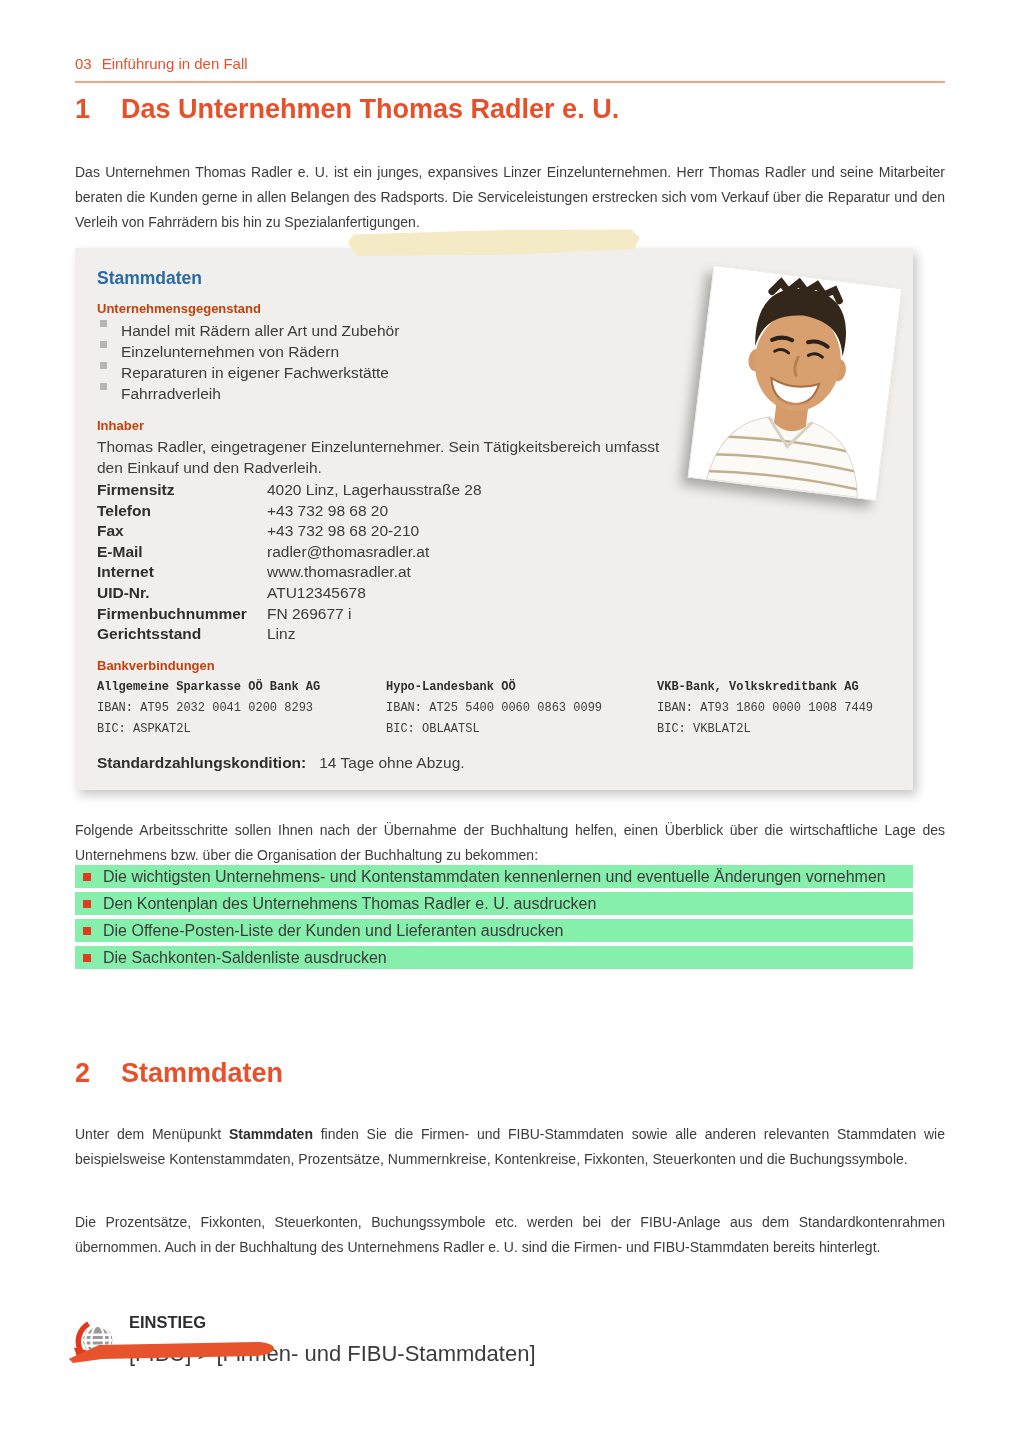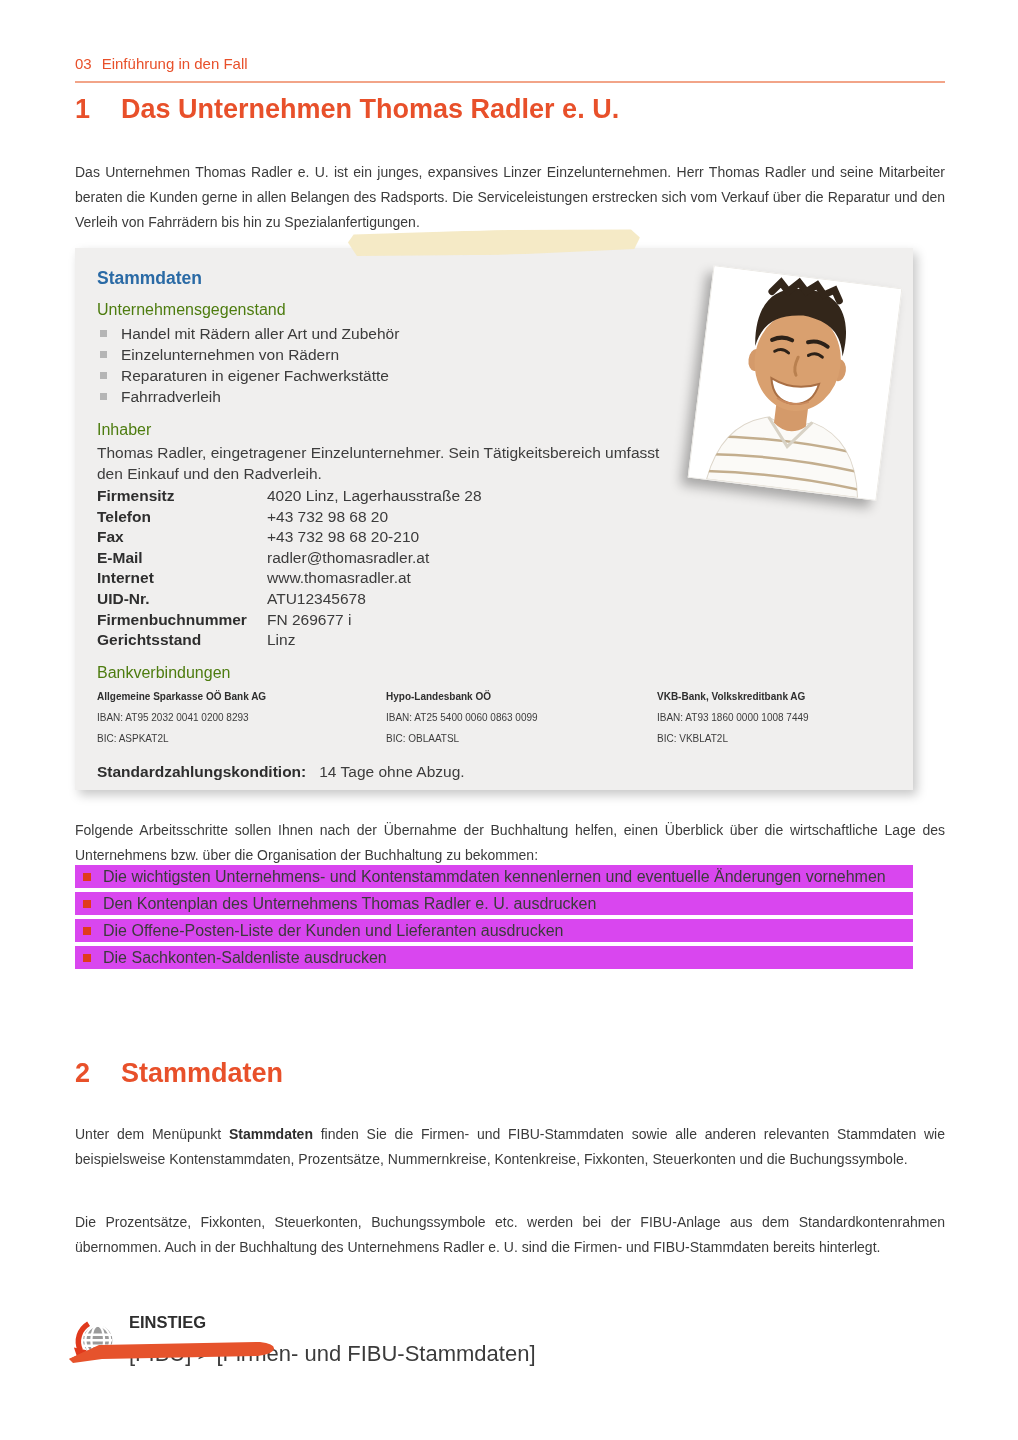--- a/index.html
+++ b/index.html
@@ -21,47 +21,47 @@
   #intro{top:146px;}
   #tasks-intro{top:804px;}
   #s2p1{top:1108px;}
   #s2p2{top:1196px;}
   .bold-inline{font-weight:bold;color:#2e2e2e;}
 
   
   .infobox{position:absolute;left:75px;top:248px;width:838px;height:542px;background:#f0efee;
            box-shadow:4px 5px 10px rgba(0,0,0,0.22);box-sizing:border-box;padding:14px 22px 0 22px;z-index:1;}
   .box-title{color:#2a6aa5;font-weight:bold;font-size:17.5px;margin:6px 0 12px 0;}
-  .box-subheading{font-weight:normal;color:#4d7c0f;font-size:16px;margin:0 0 4px 0;}
+  .box-subheading{font-weight:bold;color:#c2410c;font-size:13px;margin:0 0 4px 0;}
   .box-list{margin:0 0 14px 0;padding:0;list-style:none;}
-  .box-list li{display:flex;align-items:center;font-size:15.5px;line-height:21px;color:#3b3b3b;}
+  .box-list li{display:flex;font-size:15.5px;line-height:21px;color:#3b3b3b;}
   .sq-bullet{width:7px;height:7px;background:#b5b5b5;margin:0 14px 0 3px;flex:0 0 7px;}
   .owner-text{font-size:15.5px;line-height:20.5px;width:578px;margin:0 0 2px 0;}
   .contact-row{display:flex;font-size:15.5px;line-height:20.6px;}
   .contact-row .label{width:170px;flex:0 0 170px;font-weight:bold;color:#2e2e2e;}
   .contact-row .value{color:#3b3b3b;}
   .link{color:#2f6ea5;text-decoration:none;cursor:pointer;}
   .banks{margin-top:13px;}
-  .bank-cols{display:flex;font-size:10px;line-height:21px;}
+  .bank-cols{display:flex;font-size:12px;line-height:21px;font-family:Liberation Mono, monospace;}
   .bank-col1{width:289px;flex:0 0 289px;}
   .bank-col2{width:271px;flex:0 0 271px;}
   .bank-name{font-weight:bold;color:#2e2e2e;}
   .payment{margin-top:14px;font-size:15.5px;}
   .payment .label{font-weight:bold;color:#2e2e2e;margin-right:13px;}
 
   
   .tape{position:absolute;left:348px;top:230px;width:292px;height:25px;background:#f4e9c3;opacity:.95;
         transform:rotate(-1.2deg);z-index:3;
         clip-path:polygon(0 38%,2% 6%,48% 0,97% 9%,100% 42%,98% 88%,55% 100%,3% 93%);}
   .photo{position:absolute;left:700px;top:276px;width:188px;height:212px;background:#ffffff;
          transform:rotate(7deg);box-shadow:-6px 8px 12px rgba(0,0,0,0.30);z-index:2;border:1px solid #eceae6;}
 
   
   .tasks{position:absolute;left:75px;top:865px;width:838px;}
-  .task-row{display:flex;align-items:center;background:#d946ef;min-height:23px;margin-bottom:4px;
+  .task-row{display:flex;align-items:center;background:#86efac;min-height:23px;margin-bottom:4px;
             padding:1px 8px;font-size:16px;color:#3b3b3b;box-sizing:border-box;}
   .task-bullet{width:8px;height:8px;background:#e03b1c;margin-right:12px;flex:0 0 8px;}
 
   
   .einstieg{position:absolute;left:73px;top:1311px;display:flex;align-items:flex-end;}
   .einstieg-icon{width:44px;height:44px;flex:0 0 44px;margin-right:12px;}
   .einstieg-label{font-weight:bold;color:#2e2e2e;font-size:16.5px;line-height:22px;}
   .einstieg-path{font-size:22px;line-height:22px;color:#3b3b3b;margin-top:10px;}
 
   .highlight-mark{position:absolute;left:66px;top:1332px;width:215px;height:32px;}

